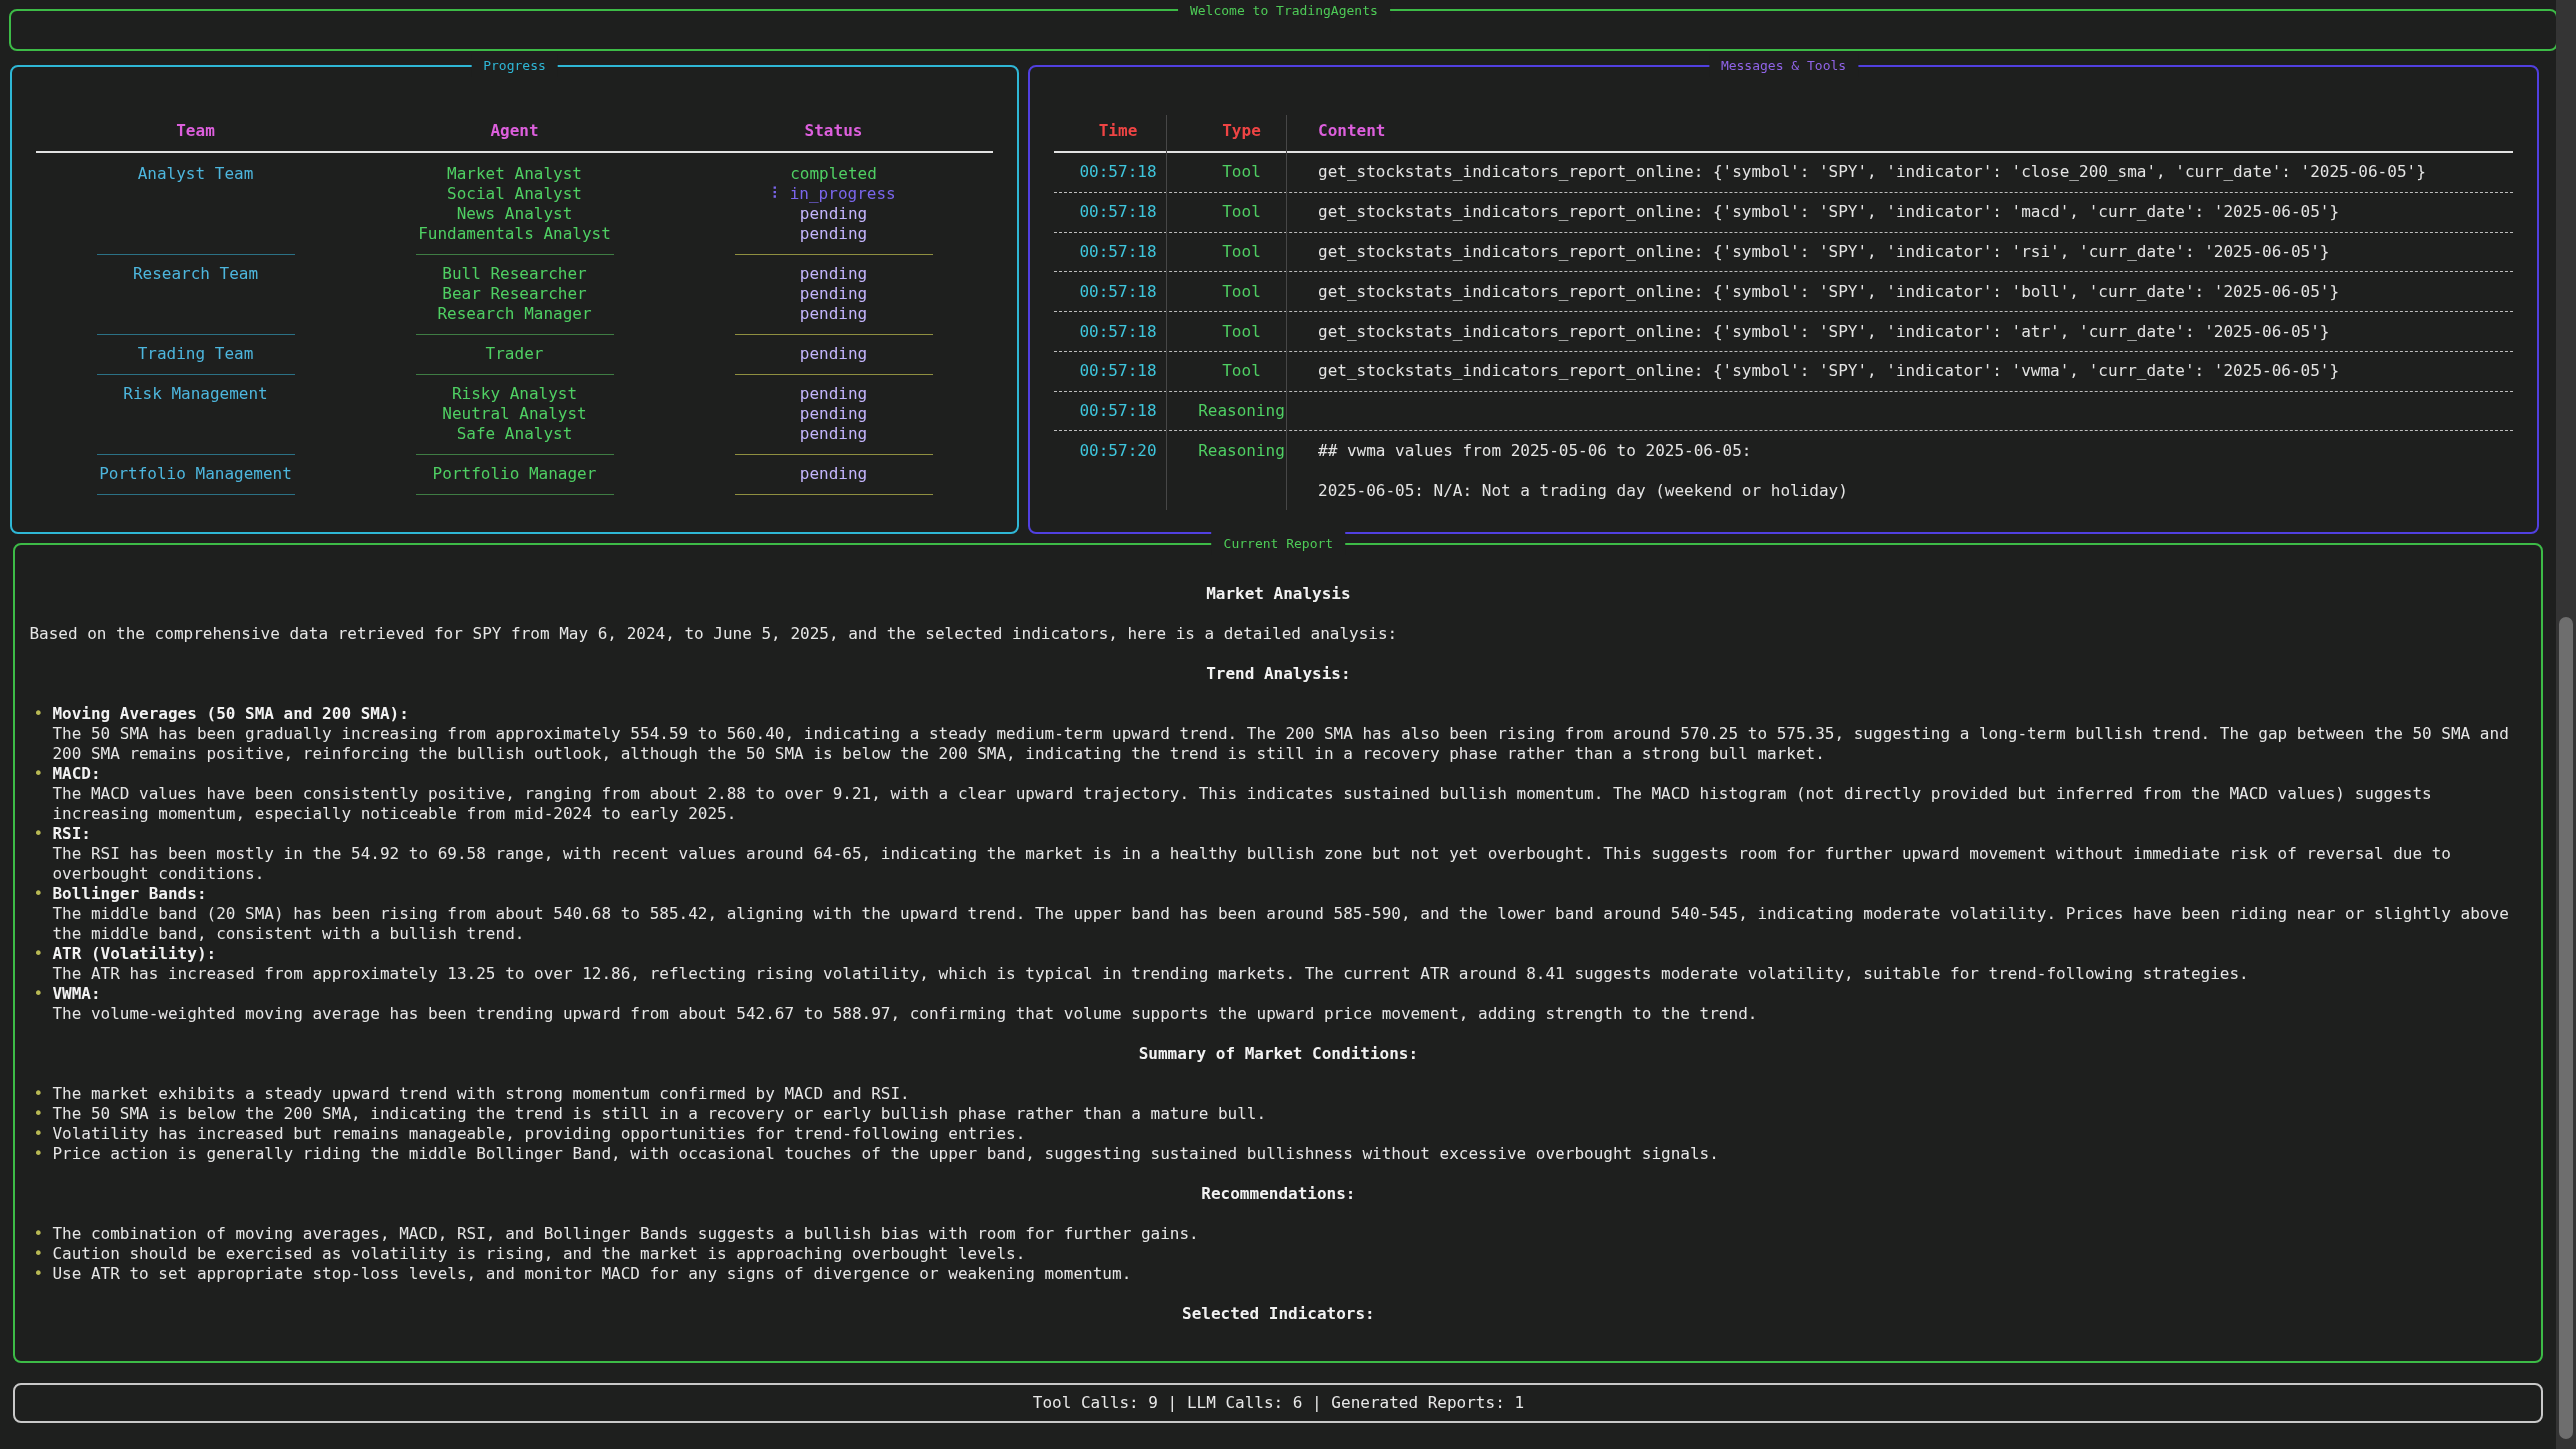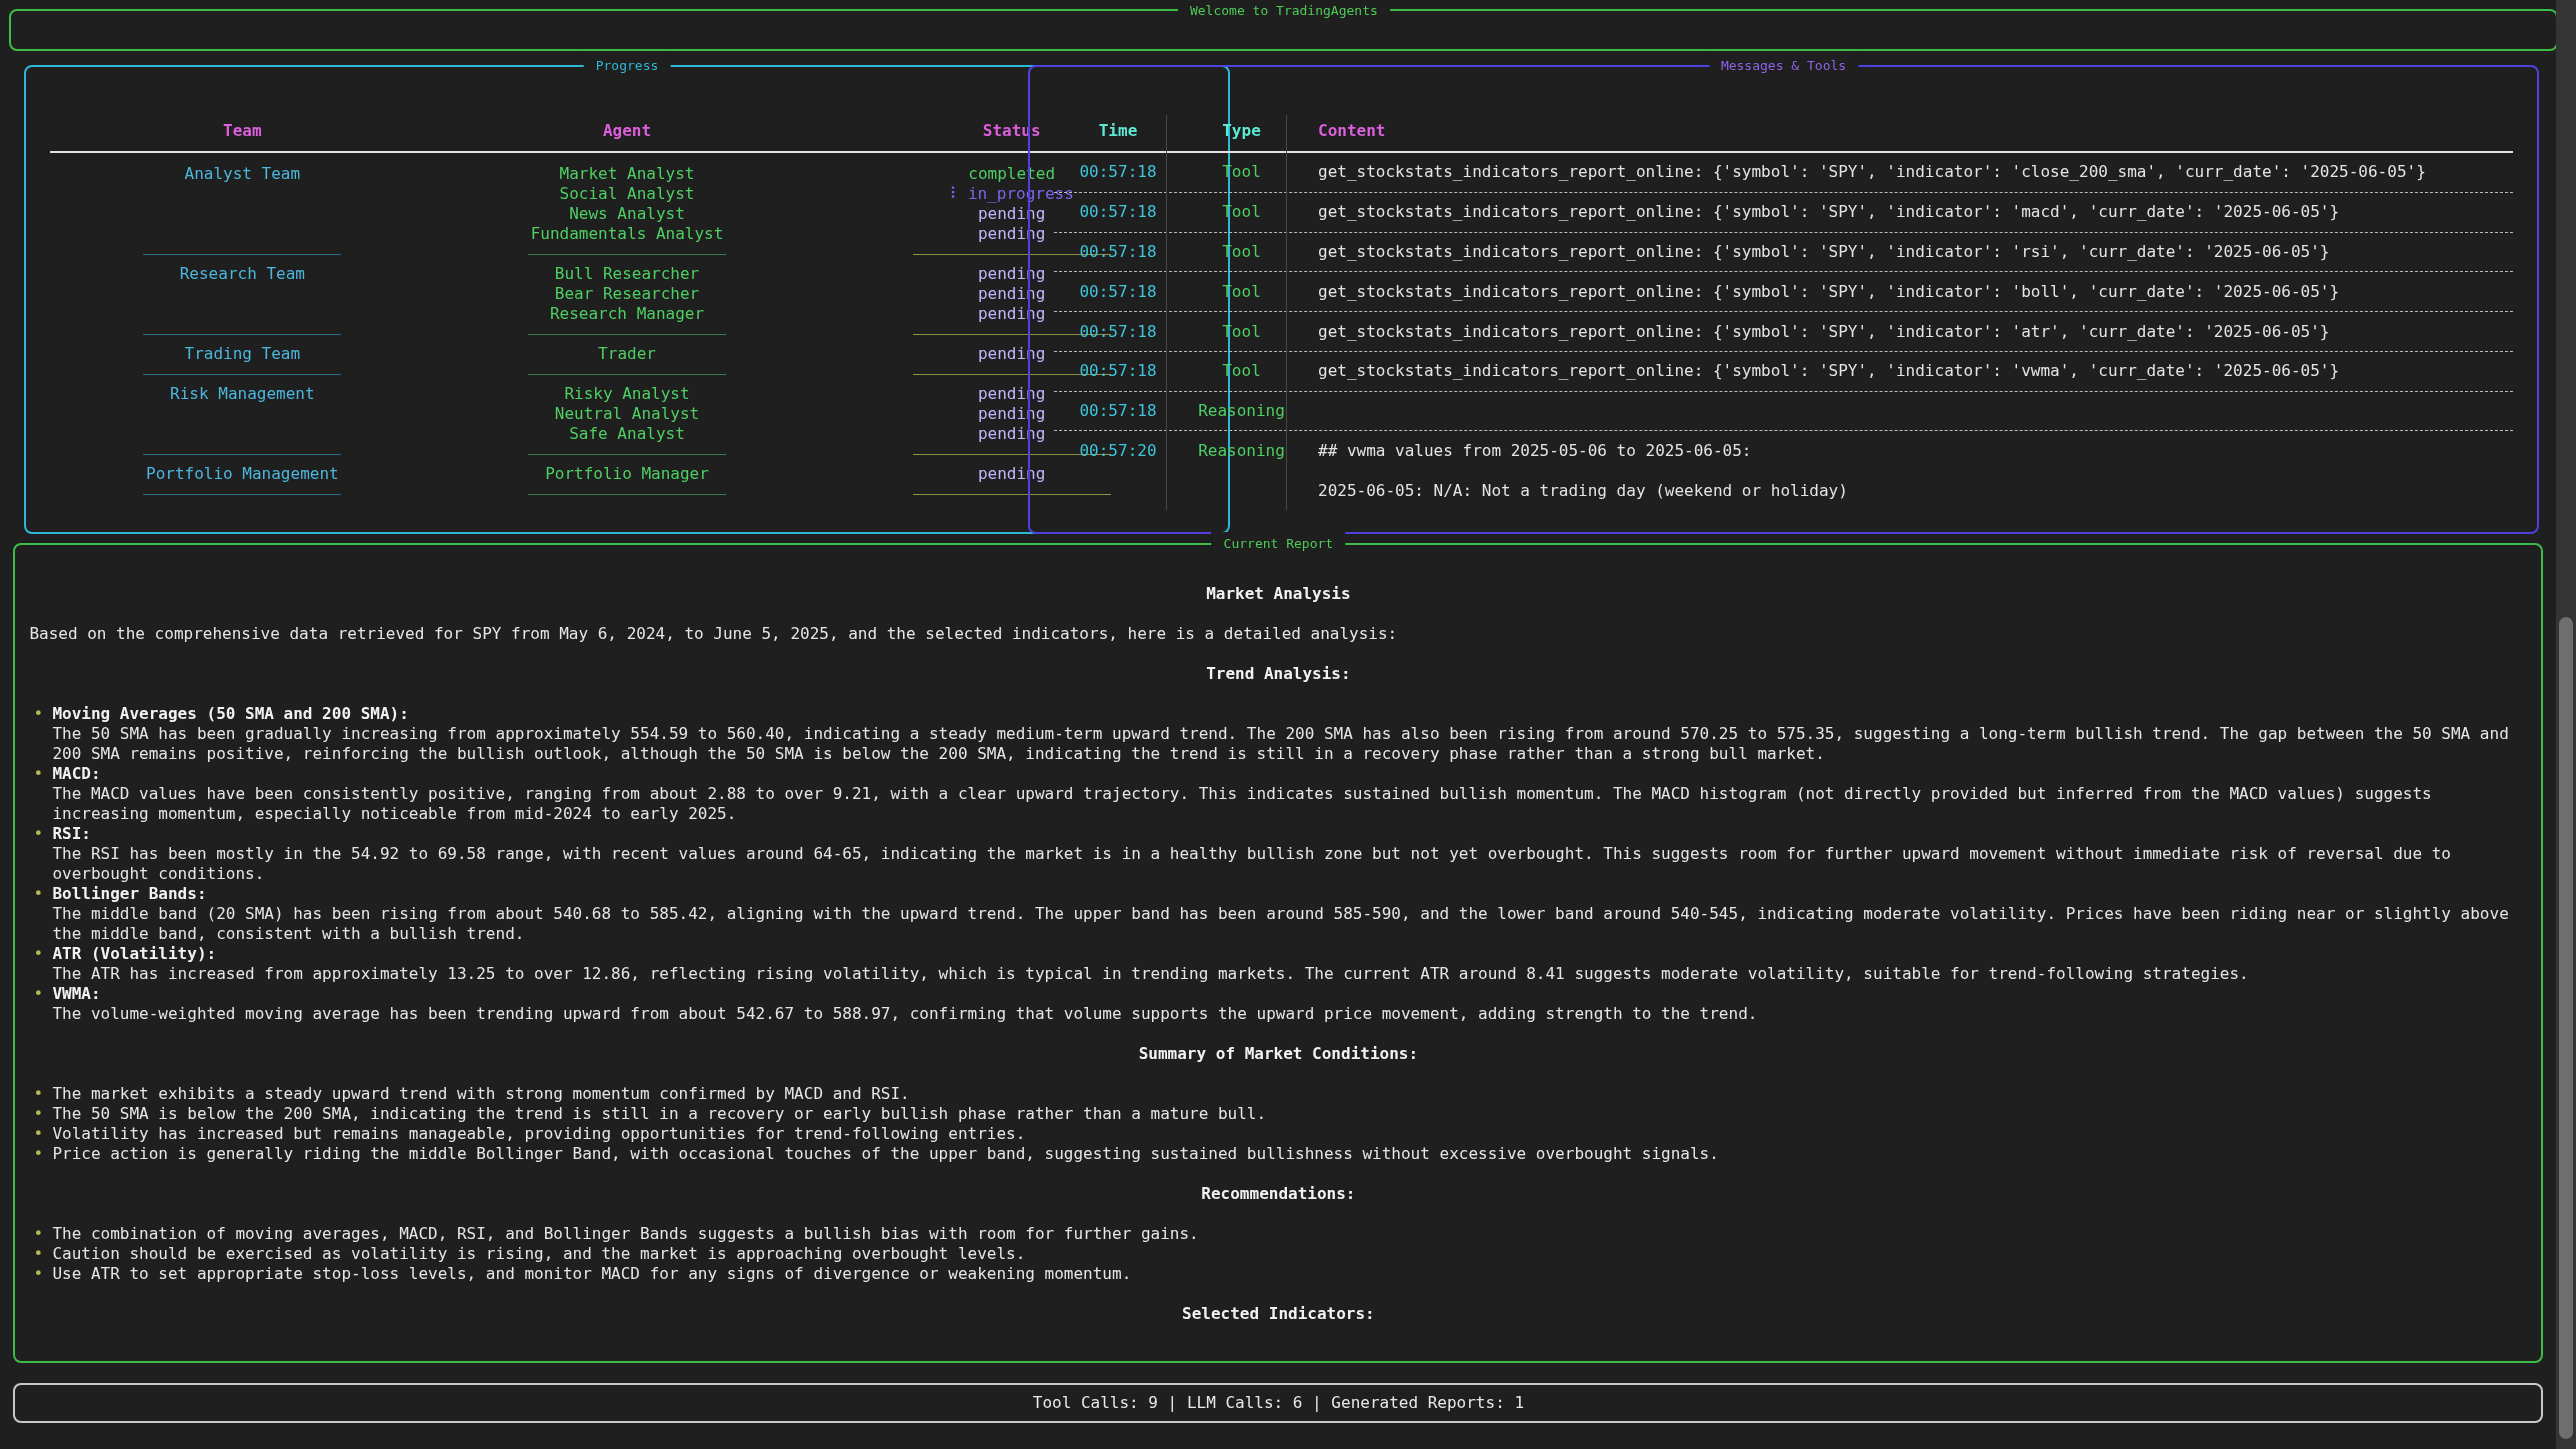--- a/index.html
+++ b/index.html
@@ -6,21 +6,21 @@
   html,body { width:2576px; height:1449px; background:#1e1f1e; overflow:hidden; }
   body { font-family:"DejaVu Sans Mono", monospace; font-size:16px; color:#e6e6e6; position:relative; }
 
   .panel { position:absolute; border:2px solid; border-radius:8px; }
   .panel-title { position:absolute; top:-12.7px; left:50%; transform:translateX(-50%);
                  background:#1e1f1e; padding:0 12px; white-space:nowrap; font-size:13px; line-height:23px; }
 
   #welcome-panel  { left:9.4px;   top:9.4px;  width:2549px; height:42px;  border-color:#3dbb47; }
   #welcome-panel .panel-title { color:#4ecb57; }
 
-  #progress-panel { left:24px;   top:65px;  width:1206px; height:469px; border-color:#2fb7d6; }
+  #progress-panel { left:10px;   top:65px;  width:1009px; height:469px; border-color:#2fb7d6; }
   #progress-panel .panel-title { color:#2fb7d6; }
 
   #messages-panel { left:1028px; top:65px;  width:1511px; height:469px; border-color:#5140e0; }
   #messages-panel .panel-title { color:#9064e8; }
 
   #report-panel   { left:13.4px;   top:543px; width:2530px; height:820px; border-color:#3dbb47; }
   #report-panel .panel-title { color:#4ecb57; }
 
   #stats-panel    { left:13.4px;   top:1383px; width:2530px; height:40px; border-color:#c9c9c9; }
   #stats-text { text-align:center; line-height:36px; color:#e8e8e8; }
@@ -44,21 +44,21 @@
   .psep-row .pcell { display:flex; justify-content:center; }
   .pline { width:198px; border-top:1.3px solid; }
   .pl-team   { border-color:#2b7186; }
   .pl-agent  { border-color:#3f7d44; }
   .pl-status { border-color:#8f8f40; }
 
   
   .mc-time    { width:128px; flex:none; text-align:center; color:#3ec5dc; }
   .mc-type    { width:119px; flex:none; text-align:center; color:#4fcf63; }
   .mc-content { flex:1; text-align:left; padding-left:17px; color:#e4e4e4; white-space:pre-wrap; }
-  .mhead .mc-time, .mhead .mc-type { color:#5eead4; }
+  .mhead .mc-time, .mhead .mc-type { color:#ef4444; }
   .mhead .mc-content { color:#dd5fdd; }
   .mrow { display:flex; padding:9.4px 0; line-height:20px; border-bottom:1.3px dashed #bdbdbd; }
   .mrow:last-child { border-bottom:none; }
   .vline { position:absolute; width:1.3px; background:#474747; top:48px; bottom:22px; }
   #vline-1 { left:136px; }  
   #vline-2 { left:256px; }
 
   
   #report-body { position:absolute; inset:0; padding:39px 14px 0; overflow:hidden; }
   .rheading { text-align:center; font-weight:bold; line-height:20px; margin-bottom:20px; color:#f2f2f2; }

